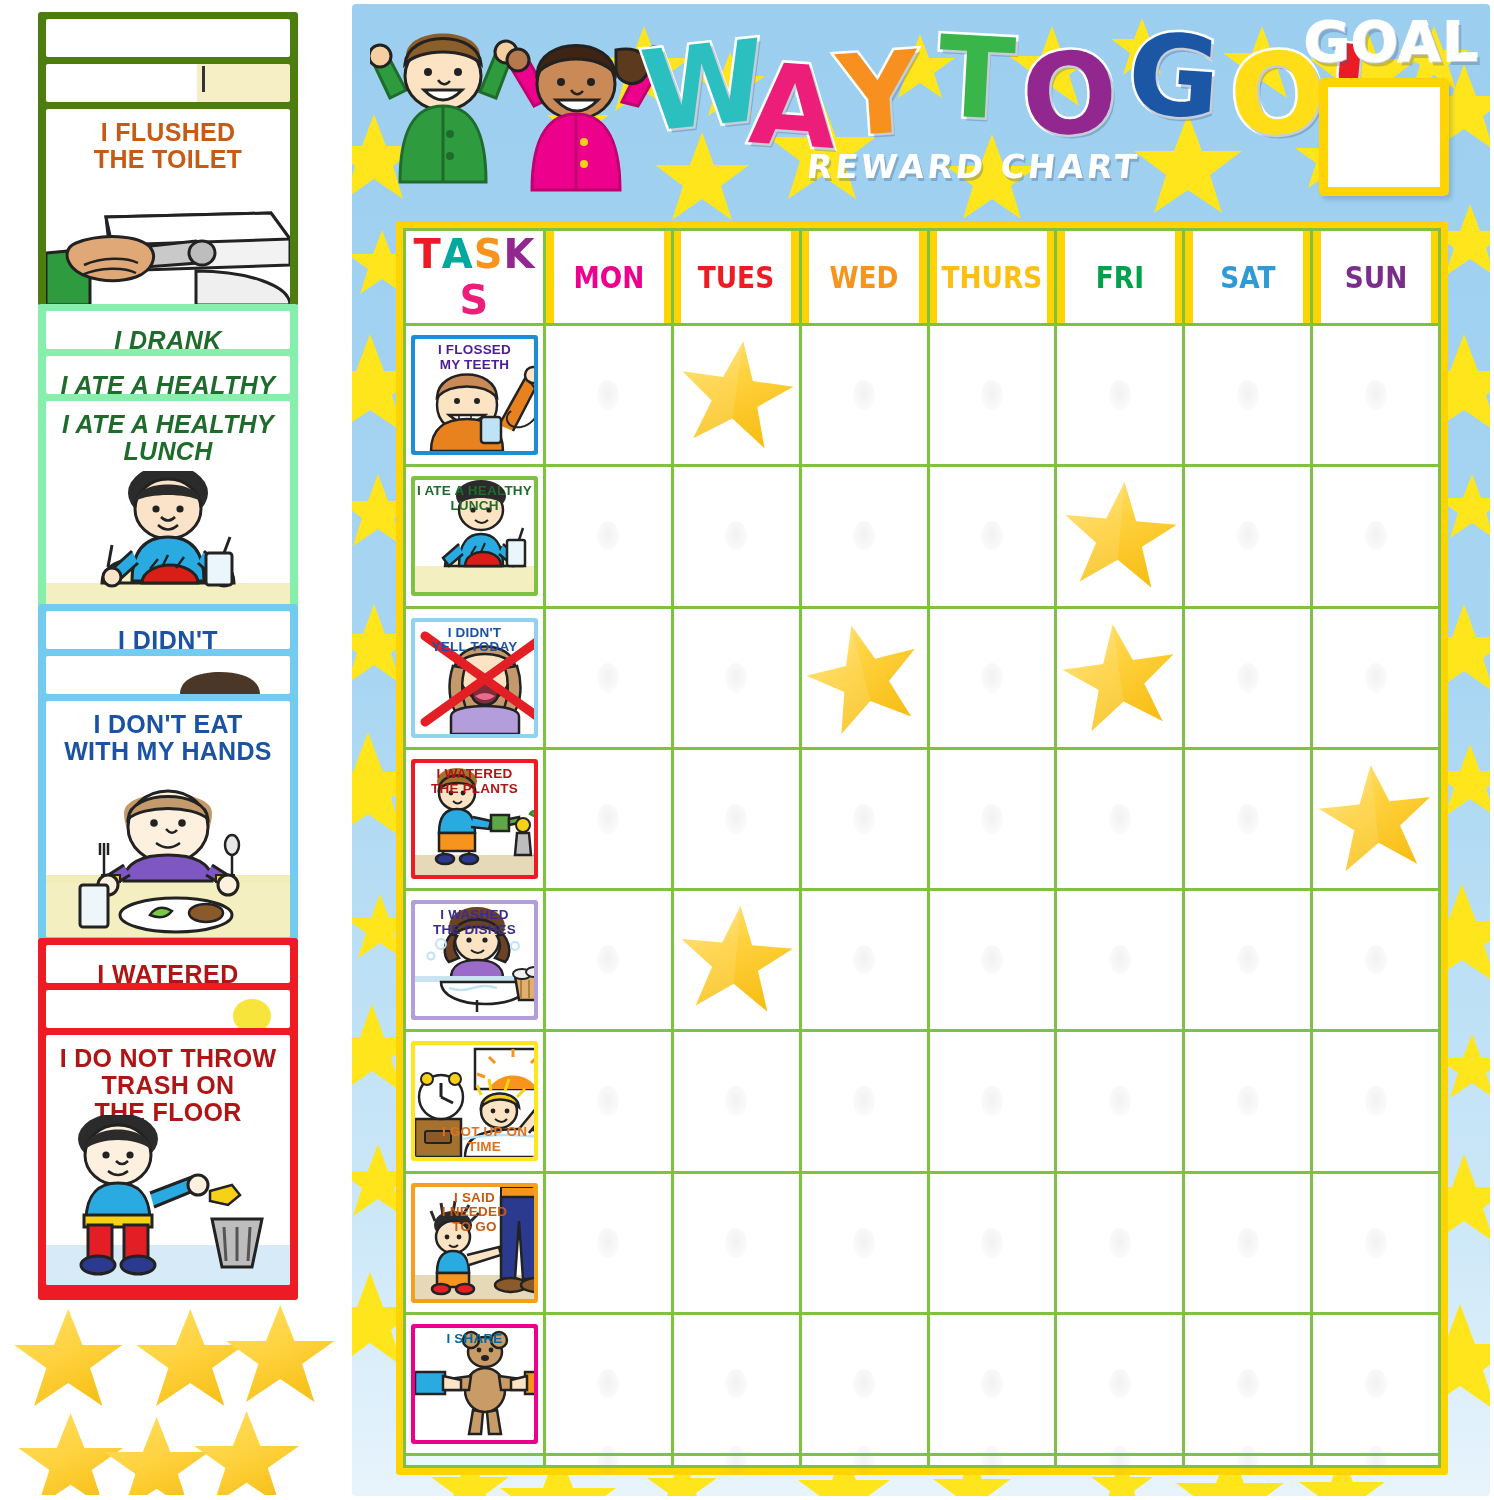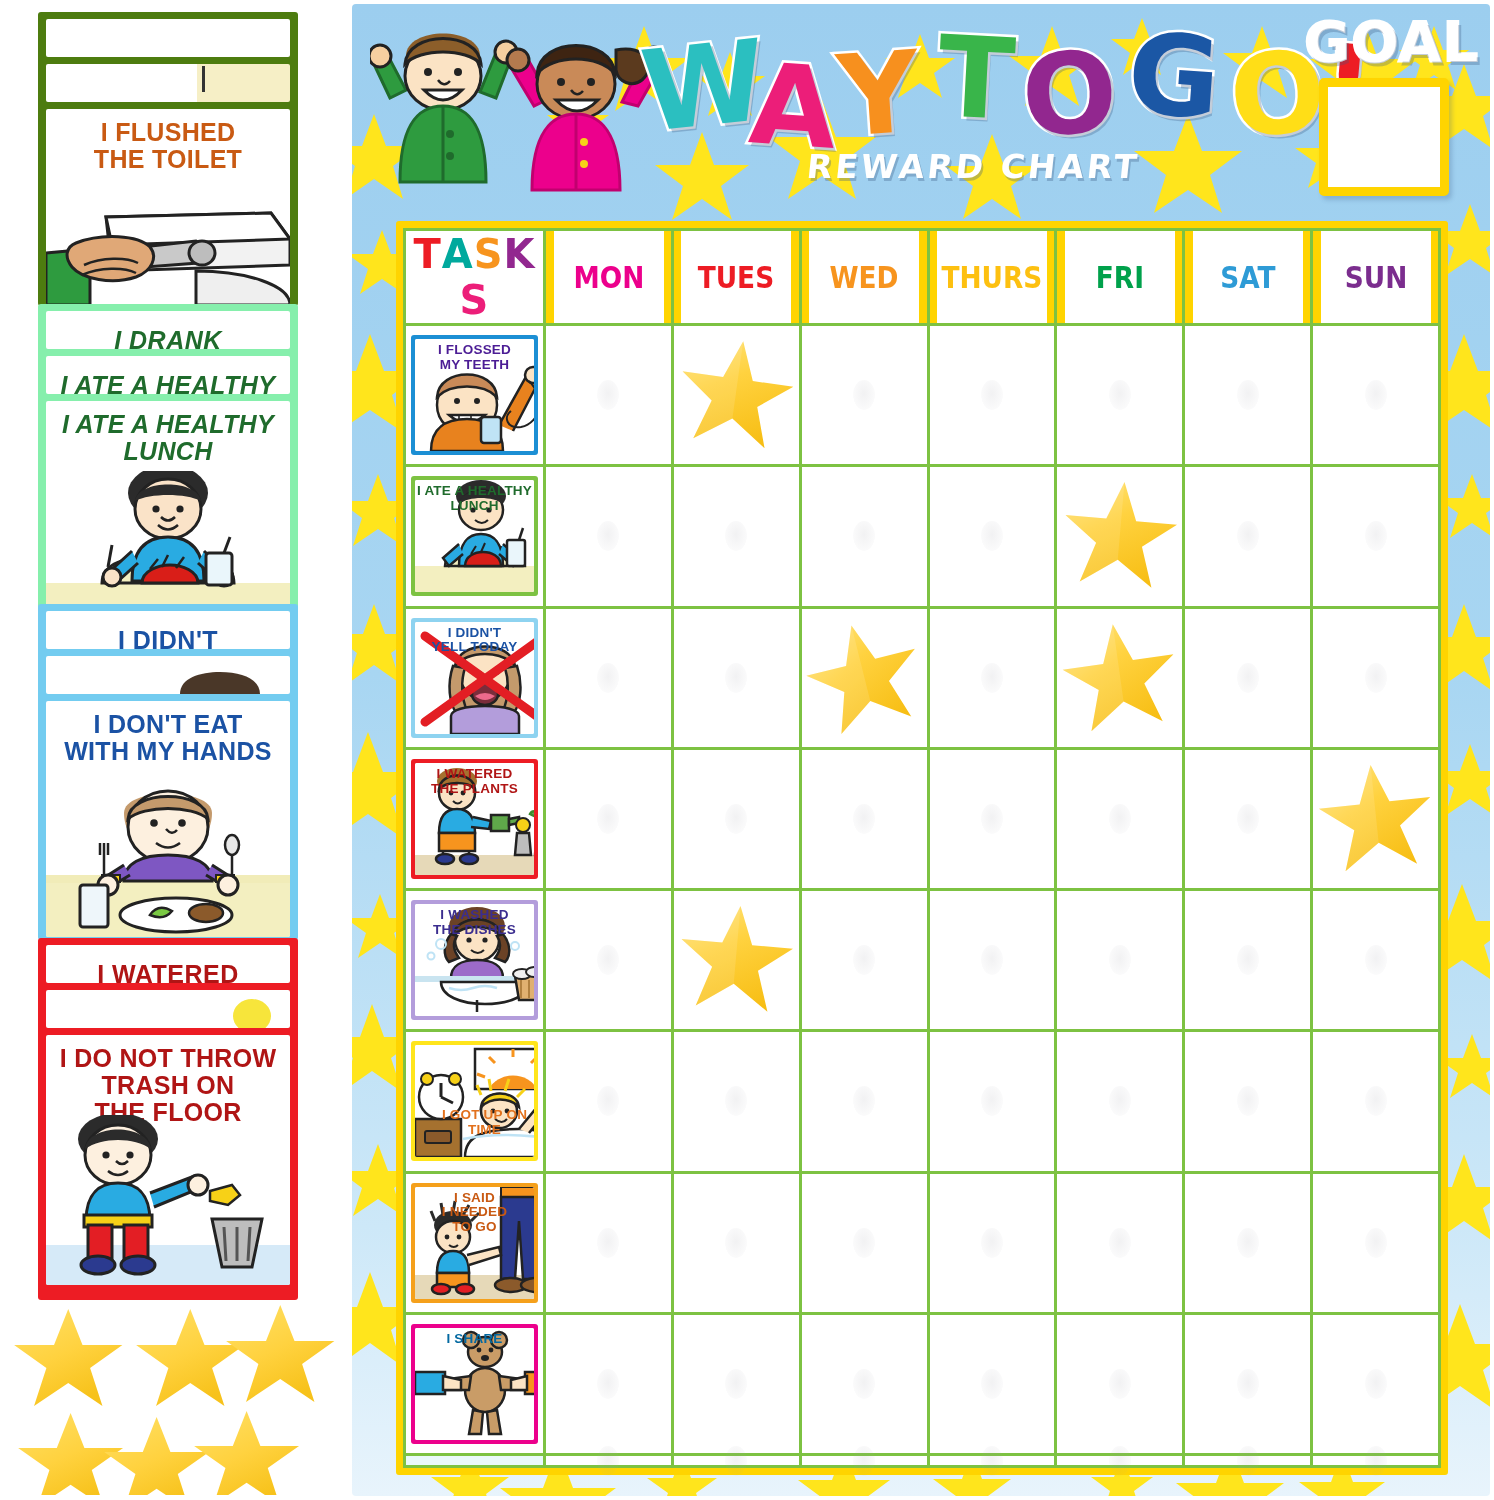--- a/index.html
+++ b/index.html
@@ -131,21 +131,21 @@
   }
   .task-card .inner {
     background:#ffffff; margin:4px; flex:1; border-radius:2px;
     position:relative; overflow:hidden;
   }
   .task-card .label {
     position:absolute; left:0; right:0; top:4px;
     text-align:center; font-weight:bold; font-size:13.5px; line-height:1.08;
     letter-spacing:.2px; z-index:3;
   }
-  .task-card .label.bottom { top:auto; bottom:20px;padding-left:20px; }
+  .task-card .label.bottom { top:auto; bottom:3px;padding-left:20px; }
   .task-card svg { position:absolute; left:0; top:0; }
 
   .cell { position:relative; }
   .velcro {
     position:absolute; left:50%; top:50%; transform:translate(-50%,-50%);
     width:22px; height:30px; border-radius:50%;
     background:radial-gradient(ellipse at 50% 45%, rgba(150,150,160,.13), rgba(170,170,180,.05) 70%, rgba(255,255,255,0) 72%);
   }
   .gold-star { position:absolute; left:50%; top:50%; }
   .last-row td:first-child { background:#EAF9FB; }

